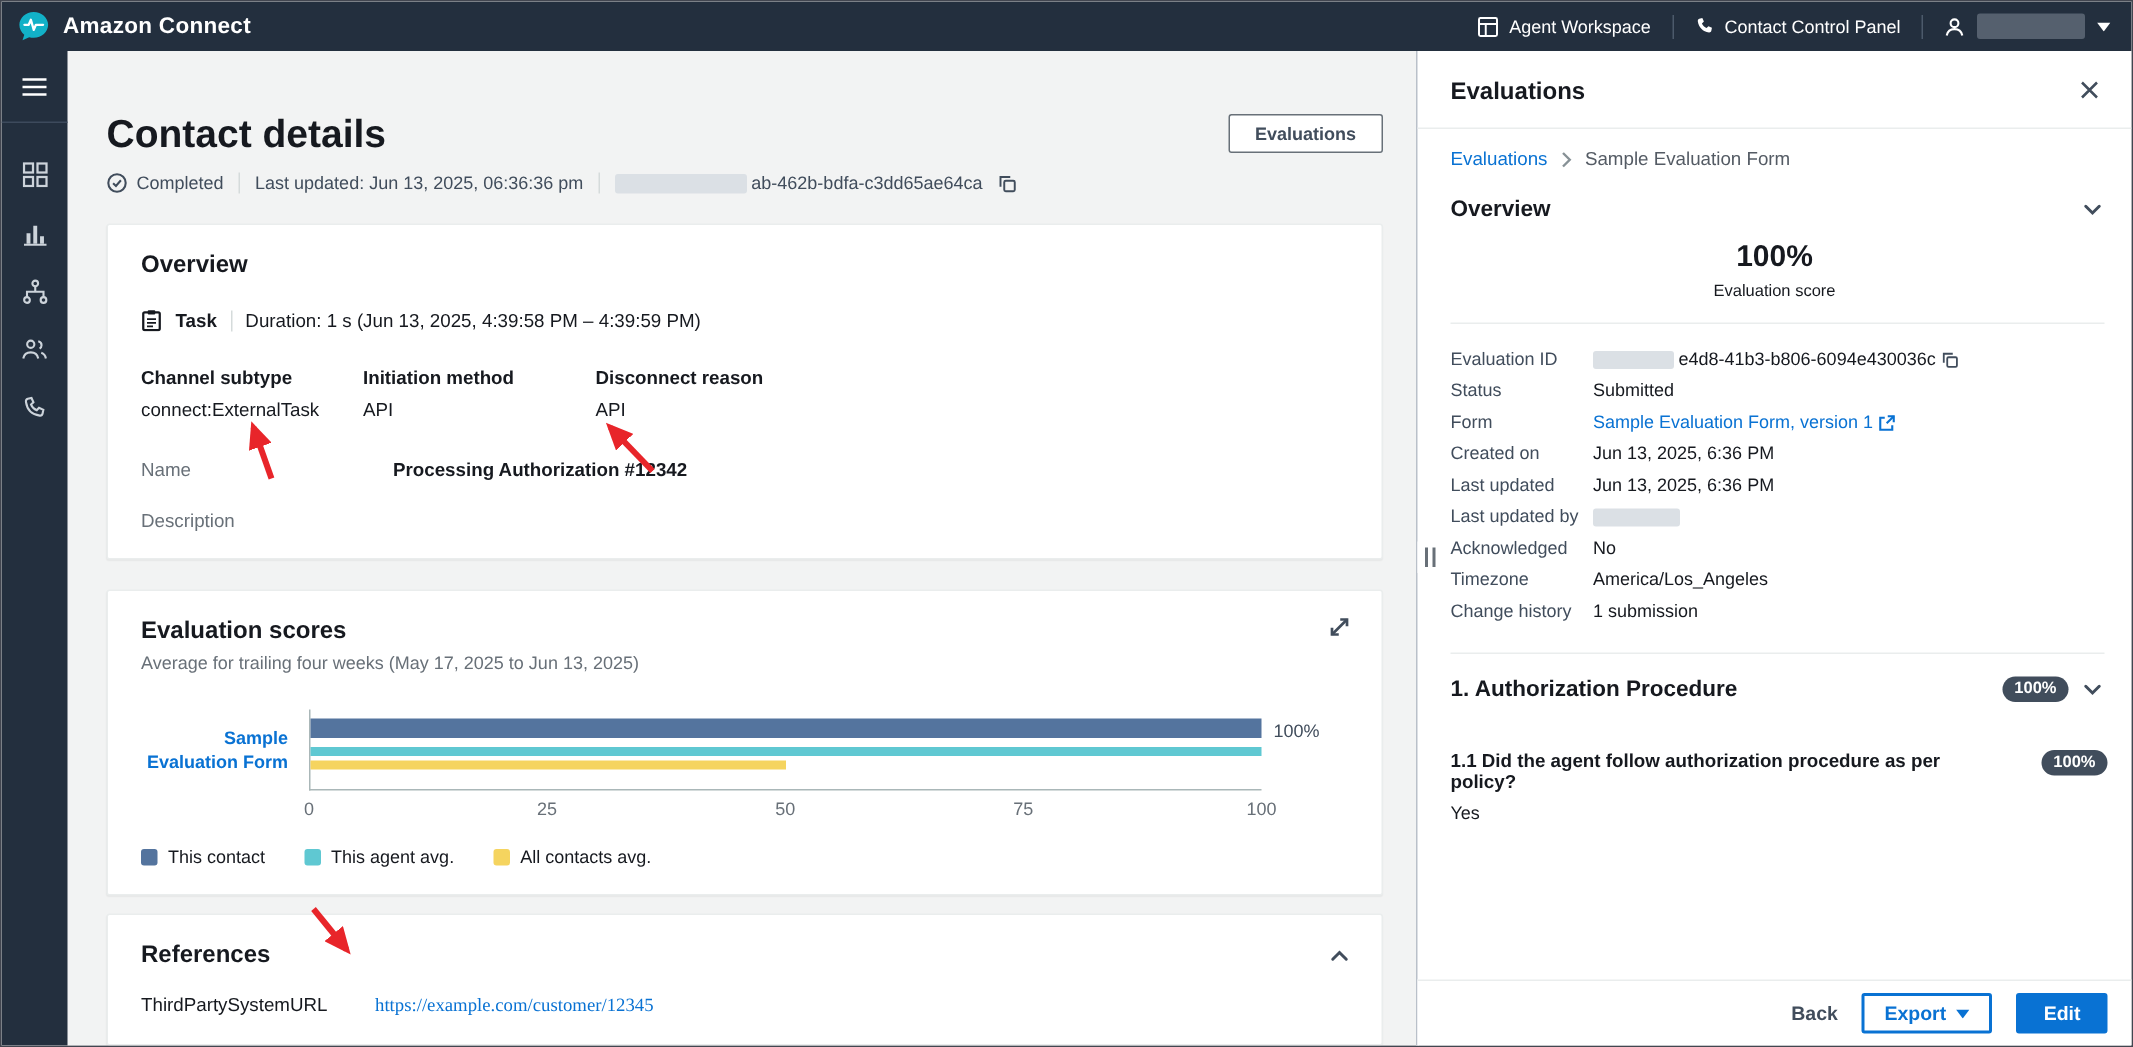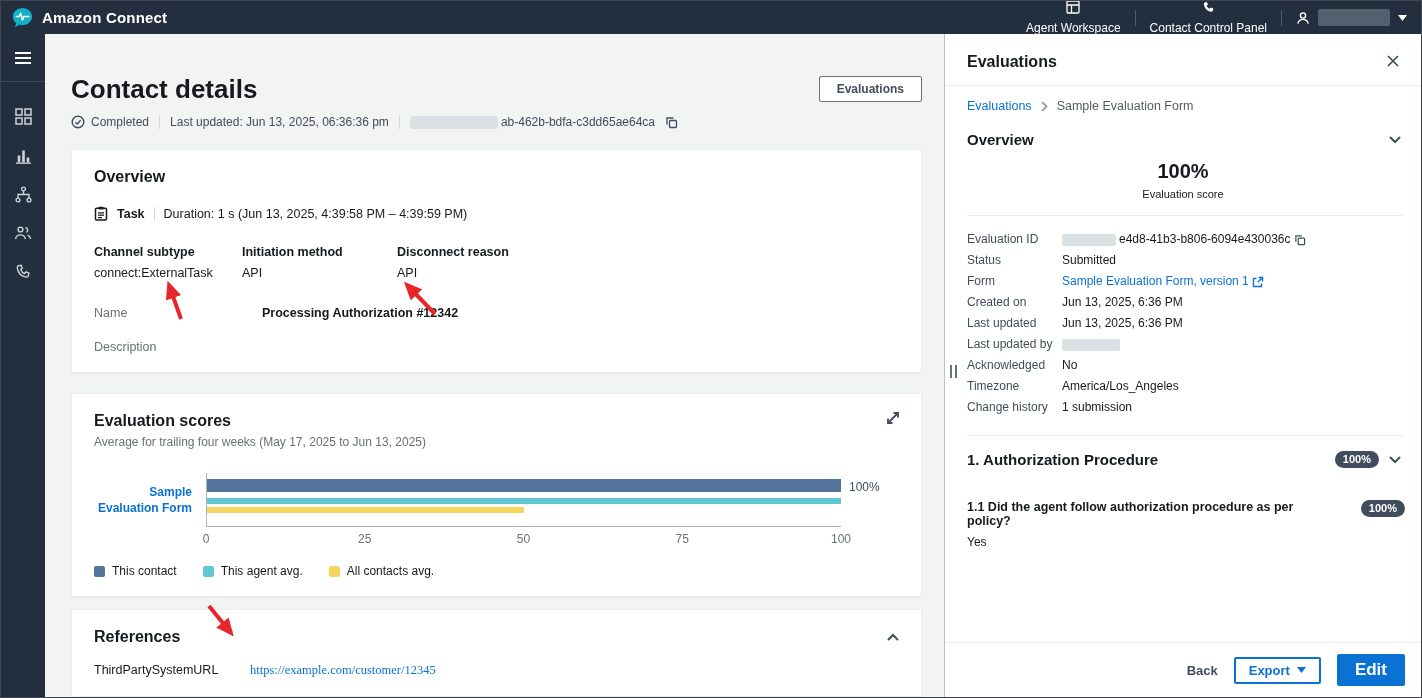--- a/index.html
+++ b/index.html
@@ -5,21 +5,21 @@
   * { box-sizing: border-box; margin: 0; padding: 0; }
   html,body { width:1422px; height:698px; }
   body { font-family: "Liberation Sans", "DejaVu Sans", sans-serif; color:#16191f; }
   .app { position:relative; width:1422px; height:698px; overflow:hidden; background:#f2f3f3; border:1px solid #424650; }
 
   
   .topbar { position:absolute; top:0; left:0; right:0; height:33px; background:#232f3e; display:flex; align-items:center; justify-content:space-between; padding:0 14px 0 10px; z-index:8; }
   .brand { display:flex; align-items:center; gap:8px; }
   .brand-name { color:#fff; font-size:15px; font-weight:bold; letter-spacing:.2px; }
   .topbar-right { display:flex; align-items:center; gap:14px; }
-  .top-link { display:flex; align-items:center; gap:7px; color:#fff; font-size:12px; cursor:pointer;flex-direction:column; }
+  .top-link { display:flex; align-items:center; gap:7px; color:#fff; font-size:12px; cursor:pointer; }
   .top-sep { width:1px; height:16px; background:#4c5a6b; }
   .user-menu { display:flex; align-items:center; gap:8px; cursor:pointer; }
   .redact-dark { width:72px; height:17px; background:#55606e; border-radius:2px; display:inline-block; filter:blur(.4px); }
 
   
   .sidebar { position:absolute; top:33px; left:0; bottom:0; width:44px; background:#232f3e; z-index:7; }
   .menu-btn { height:48px; display:flex; align-items:center; justify-content:center; border-bottom:1px solid #3d4a5c; cursor:pointer; }
   .side-nav { display:flex; flex-direction:column; align-items:center; padding-top:25px; gap:21px; }
   .side-ic { width:18px; height:18px; display:flex; align-items:center; justify-content:center; cursor:pointer; }
 
@@ -88,24 +88,24 @@
   .panel-divider { height:1px; background:#eaeded; margin:15px 18px 0 22px; }
   .prows { margin-top:13px; }
   .prow { display:grid; grid-template-columns:95px 1fr; padding:0 20px 0 22px; font-size:12px; line-height:21px; }
   .plabel { color:#414d5c; }
   .pvalue { color:#16191f; display:flex; align-items:center; gap:3px; min-height:21px; }
   .badge { background:#414d5c; color:#fff; font-size:11px; font-weight:bold; padding:2px 8px; border-radius:9px; line-height:1.2; }
   .question-block { padding:0 20px 0 22px; margin-top:32px; position:relative; }
   .question { font-size:12.5px; font-weight:bold; padding-right:64px; }
   .q-badge { position:absolute; right:16px; top:0; }
   .answer { font-size:12px; margin-top:7px; }
-  .panel-footer { position:absolute; left:0; right:0; bottom:0; height:55px; background:#fff; border-top:1px solid #eaeded; display:flex; align-items:center; justify-content:flex-end; gap:16px; padding:0 16px; }
+  .panel-footer { position:absolute; left:0; right:0; bottom:0; height:44px; background:#fff; border-top:1px solid #eaeded; display:flex; align-items:center; justify-content:flex-end; gap:16px; padding:0 16px; }
   .btn-link { font-size:13px; font-weight:bold; color:#414d5c; cursor:pointer; background:none; border:none; }
   .btn-outline { background:#fff; border:2px solid #0972d3; border-radius:2px; color:#0972d3; font-size:13px; font-weight:bold; padding:4px 13px; cursor:pointer; display:flex; align-items:center; gap:7px; }
-  .btn-primary { background:#0972d3; border:2px solid #0972d3; border-radius:2px; color:#fff; font-size:17px; font-weight:bold; padding:4px 16px; cursor:pointer; }
+  .btn-primary { background:#0972d3; border:2px solid #0972d3; border-radius:2px; color:#fff; font-size:13px; font-weight:bold; padding:4px 16px; cursor:pointer; }
 
   .drag-handle { position:absolute; top:360px; left:944px; width:16px; height:21px; background:#fff; display:flex; gap:3px; align-items:center; justify-content:center; z-index:9; cursor:col-resize; }
   .drag-handle i { width:2px; height:13px; background:#687078; display:inline-block; }
 
   .arrows { position:absolute; inset:0; z-index:10; pointer-events:none; }
 </style>
 </head>
 <body>
 
 <div class="app">

